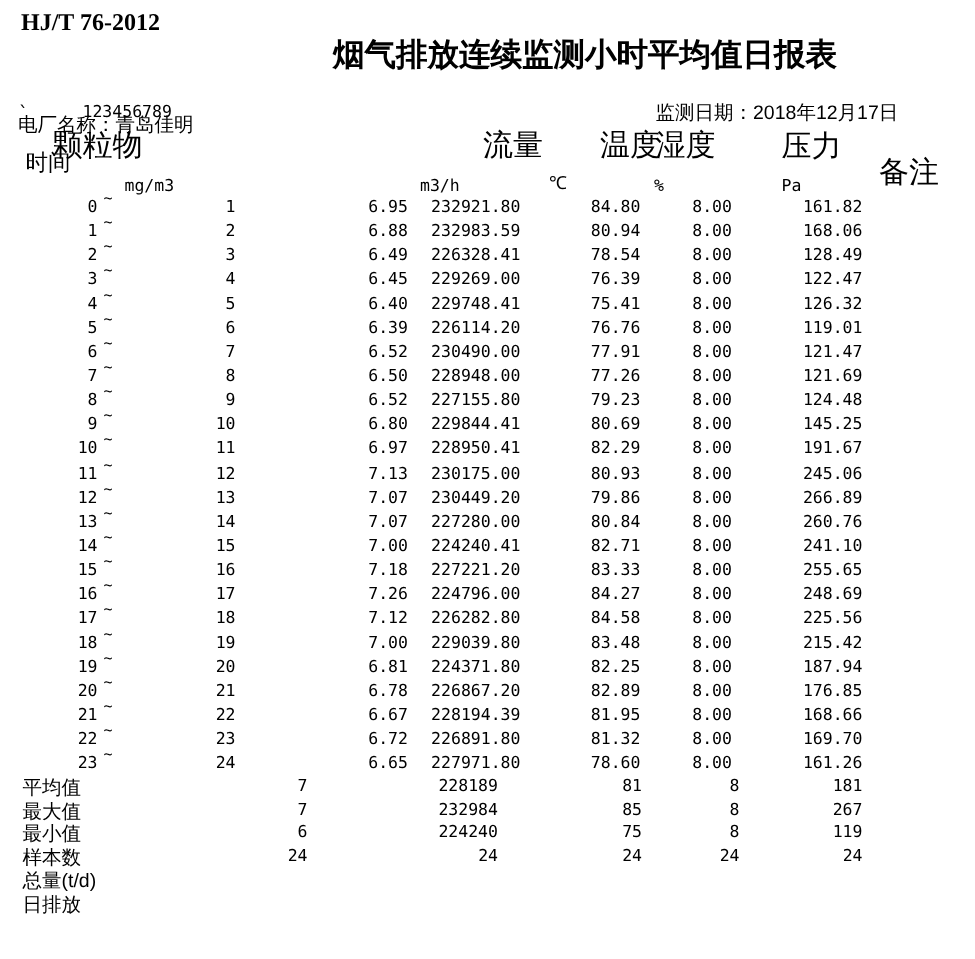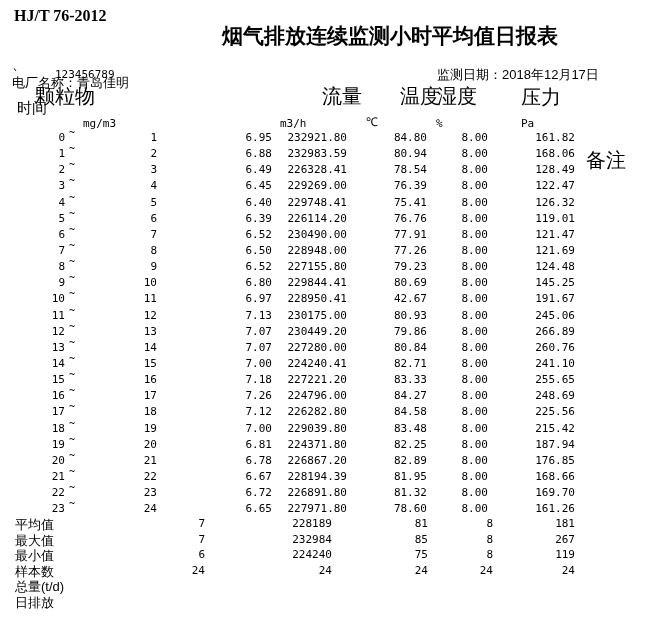--- a/index.html
+++ b/index.html
@@ -16,21 +16,21 @@
   .tickmark{left:12px;top:68px;font-family:"DejaVu Sans Mono",monospace;font-size:12px;}
   .code{left:55px;top:68px;}
   .date{left:437px;top:66px;}
 
   .h-dust{left:35px;top:83px;}
   .h-flow{left:322px;top:83px;}
   .h-temp{left:400px;top:83px;text-align:right;}
   .h-hum{left:437px;top:83px;}
   .h-press{left:521px;top:84px;}
   .h-time{left:17px;top:99px;font-size:15px;}
-  .h-remark{left:586px;top:101px;margin-top:46px;}
+  .h-remark{left:586px;top:101px;}
   .u-dust{left:83px;top:117px;}
   .u-flow{left:280px;top:117px;}
   .u-temp{left:366px;top:113px;font-size:12px;}
   .u-hum{left:436px;top:117px;}
   .u-press{left:521px;top:117px;}
 
   #data-rows{position:absolute;top:131px;left:0;width:650px;}
   .row{position:relative;height:16.15px;}
   .row span{position:absolute;top:0;font-family:"DejaVu Sans Mono",monospace;font-size:11px;white-space:pre;}
   .row .start{left:0;width:65px;text-align:right;}
@@ -181,21 +181,21 @@
         <span class="temp">80.69</span>
         <span class="hum">8.00</span>
         <span class="press">145.25</span>
       </div>
       <div class="row">
         <span class="start">10</span>
         <span class="tilde">~</span>
         <span class="end">11</span>
         <span class="dust">6.97</span>
         <span class="flow">228950.41</span>
-        <span class="temp">42.67</span>
+        <span class="temp">82.29</span>
         <span class="hum">8.00</span>
         <span class="press">191.67</span>
       </div>
       <div class="row">
         <span class="start">11</span>
         <span class="tilde">~</span>
         <span class="end">12</span>
         <span class="dust">7.13</span>
         <span class="flow">230175.00</span>
         <span class="temp">80.93</span>

